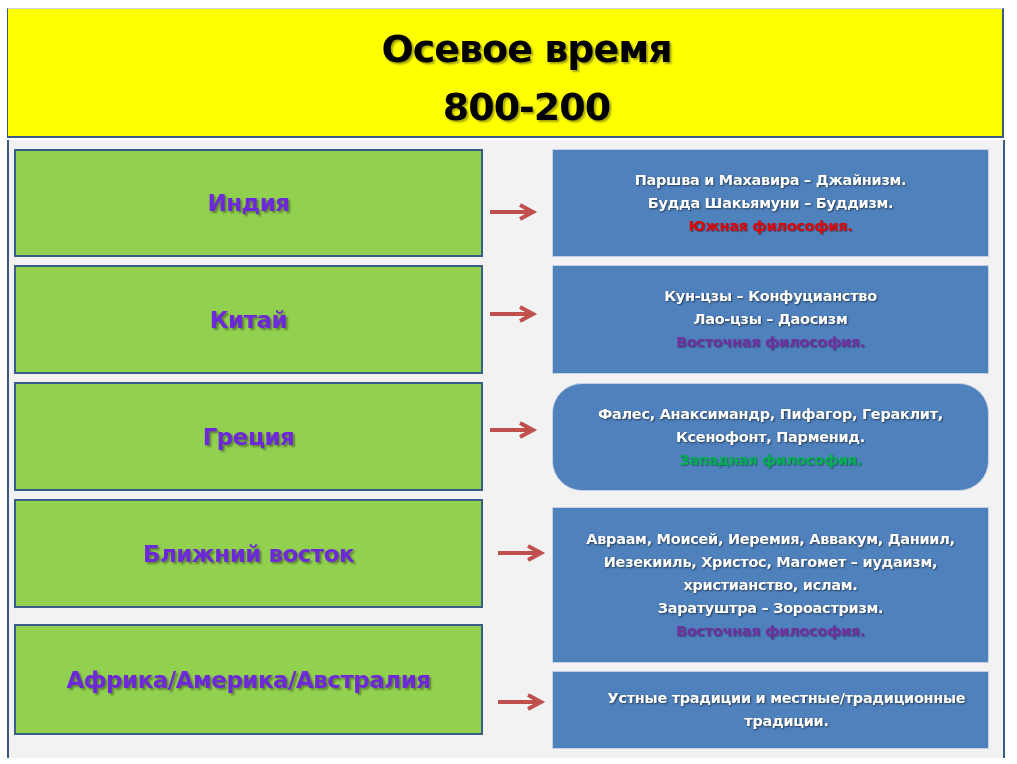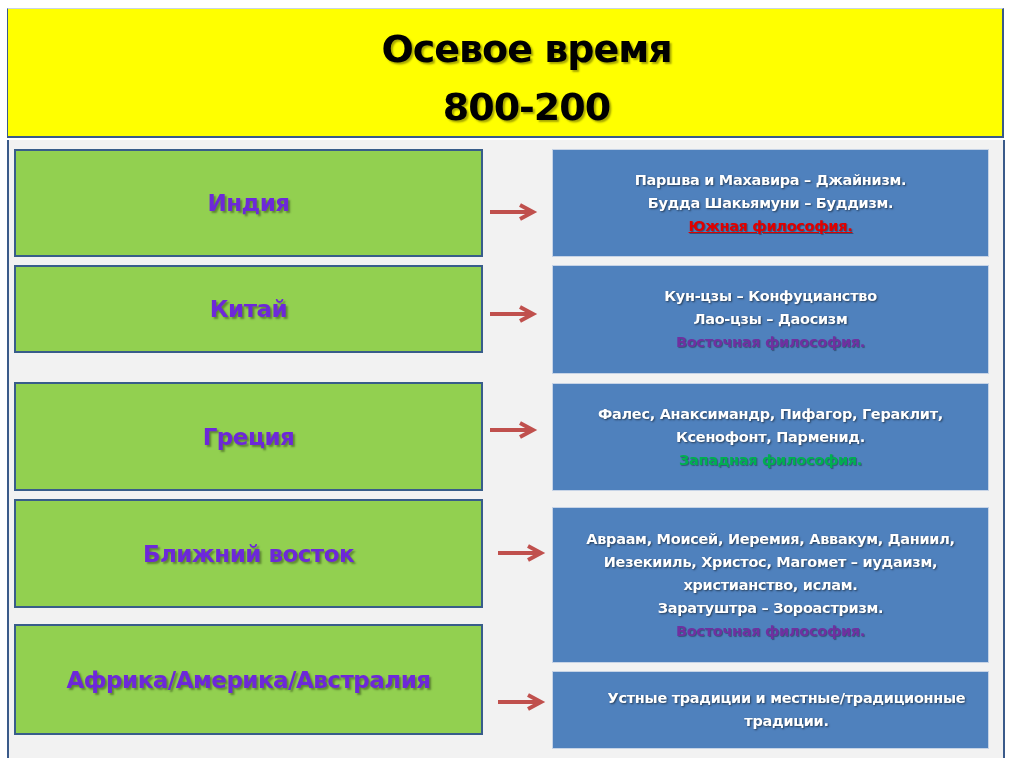--- a/index.html
+++ b/index.html
@@ -57,44 +57,44 @@
 <div class="green" style="top:149px;height:108px;">
   <span>Индия</span>
 </div>
 <svg class="arrow" style="left:488px;top:203px;" viewBox="0 0 50 18">
   <line x1="2" y1="9" x2="42" y2="9" stroke="#c0504d" stroke-width="4"></line>
   <polyline points="32,2 45,9 32,16" fill="none" stroke="#c0504d" stroke-width="4"></polyline>
 </svg>
 <div class="blue" style="top:149px;height:108px;">
   <span>Паршва и Махавира – Джайнизм.</span>
   <span>Будда Шакьямуни – Буддизм.</span>
-  <span class="accent" style="color:#e00000;text-decoration:underline;">Южная философия.</span>
+  <span class="accent" style="color:#e00000;">Южная философия.</span>
 </div>
 
-<div class="green" style="top:265px;height:88px;">
+<div class="green" style="top:265px;height:109px;">
   <span>Китай</span>
 </div>
 <svg class="arrow" style="left:488px;top:305px;" viewBox="0 0 50 18">
   <line x1="2" y1="9" x2="42" y2="9" stroke="#c0504d" stroke-width="4"></line>
   <polyline points="32,2 45,9 32,16" fill="none" stroke="#c0504d" stroke-width="4"></polyline>
 </svg>
 <div class="blue" style="top:265px;height:109px;">
   <span>Кун-цзы – Конфуцианство</span>
   <span>Лао-цзы – Даосизм</span>
   <span class="accent" style="color:#7030a0;">Восточная философия.</span>
 </div>
 
 <div class="green" style="top:382px;height:109px;">
   <span>Греция</span>
 </div>
 <svg class="arrow" style="left:488px;top:421px;" viewBox="0 0 50 18">
   <line x1="2" y1="9" x2="42" y2="9" stroke="#c0504d" stroke-width="4"></line>
   <polyline points="32,2 45,9 32,16" fill="none" stroke="#c0504d" stroke-width="4"></polyline>
 </svg>
-<div class="blue" style="top:383px;height:108px;">
+<div class="blue" style="top:383px;height:108px;border-radius:30px;">
   <span>Фалес, Анаксимандр, Пифагор, Гераклит,</span>
   <span>Ксенофонт, Парменид.</span>
   <span class="accent" style="color:#00b050;">Западная философия.</span>
 </div>
 
 <div class="green" style="top:499px;height:109px;">
   <span>Ближний восток</span>
 </div>
 <svg class="arrow" style="left:496px;top:544px;" viewBox="0 0 50 18">
   <line x1="2" y1="9" x2="42" y2="9" stroke="#c0504d" stroke-width="4"></line>

